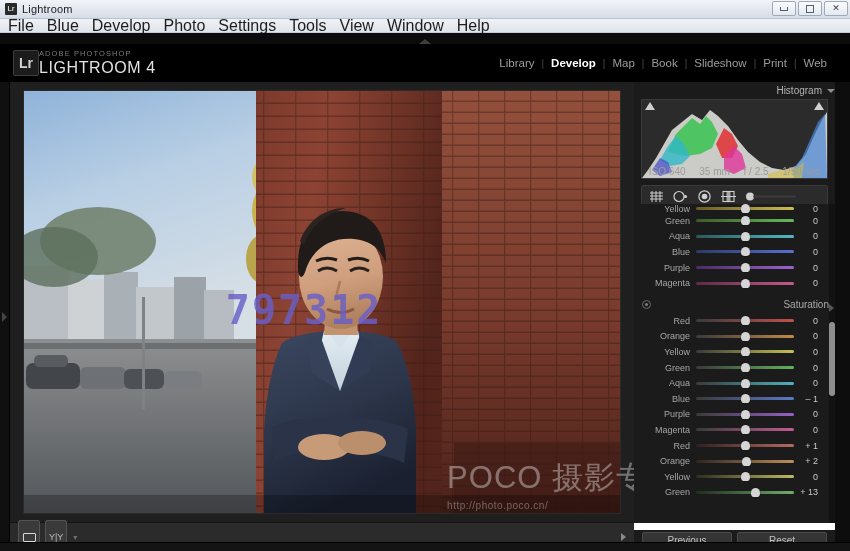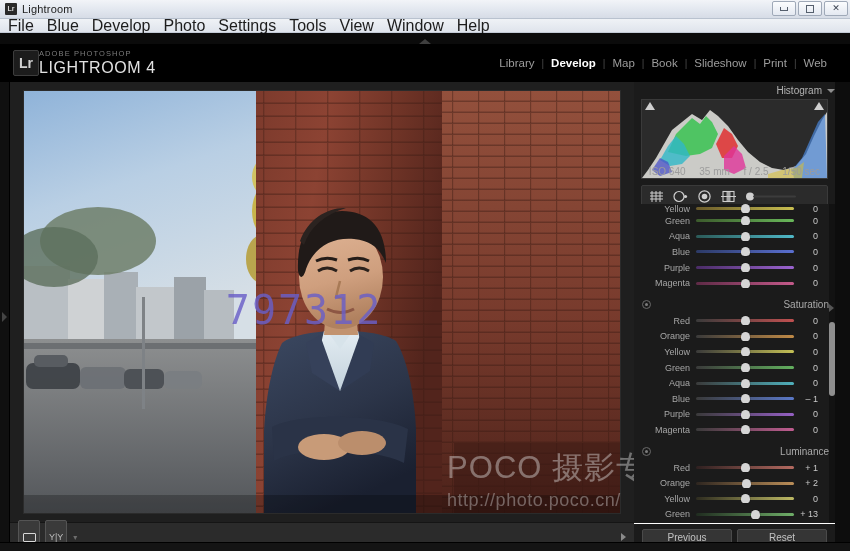--- a/index.html
+++ b/index.html
@@ -115,32 +115,32 @@
     background: #1f1f1f; display: flex; align-items: center; justify-content: center;
   }
   .photo {
     position: relative; width: 596px; height: 422px; overflow: hidden;
     box-shadow: 0 0 0 1px #2b2b2b;
   }
   .photo svg { display: block; }
   .photowm-num {
     position: absolute; left: 47%; top: 52%; transform: translate(-50%,-50%);
     font-family: "DejaVu Sans Mono", monospace;
-    font-size: 40px; font-weight: normal; color: #6a5fc8; opacity: .82;
+    font-size: 40px; font-weight: bold; color: #6a5fc8; opacity: .82;
     letter-spacing: 2px; white-space: nowrap;
   }
   .photowm-poco {
     position: absolute; right: -46px; bottom: 40px; text-align: left;
   }
   .photowm-poco .big {
     font-size: 31px; color: rgba(228,228,228,.42); letter-spacing: 1px;
     white-space: nowrap; font-weight: 300;
   }
   .photowm-poco .url {
-    font-size: 18px; color: rgba(220,220,220,.40); letter-spacing: .5px;
+    font-size: 10px; color: rgba(220,220,220,.40); letter-spacing: .5px;
     margin-top: 1px; white-space: nowrap;
   }
 
   .toolbar {
     position: absolute; left: 0; top: 440px; width: 624px; height: 29px;
     background: #2b2b2b; border-top: 1px solid #151515;
     display: flex; align-items: center; padding: 0 8px;
   }
   .tb-btn {
     height: 16px; min-width: 22px; background: #3a3a3a;
@@ -246,21 +246,21 @@
   }
   .rscroll .tri {
     position: absolute; left: 0; top: 100px; width: 0; height: 0;
     border-top: 4px solid transparent; border-bottom: 4px solid transparent;
     border-left: 5px solid #555;
   }
 
   .rbuttons {
     position: absolute; left: 0; bottom: 0; width: 201px; height: 28px;
     display: flex; align-items: center; gap: 5px; padding: 0 8px;
-    background: #1b1b1b; border-top: 1px solid #ffffff; margin-top: 24px;
+    background: #1b1b1b; border-top: 7px solid #ffffff; margin-top: 24px;
   }
   .rbtn {
     flex: 1; height: 18px; background: #353535; border: 1px solid #4a4a4a;
     border-radius: 2px; color: #c2c2c2; font-size: 10px;
     display: flex; align-items: center; justify-content: center;
   }
 
   .rightgutter {
     position: absolute; left: 835px; top: 0; width: 15px; height: 469px;
     background: #0d0d0d;
@@ -654,24 +654,20 @@
               <span class="val">0</span>
             </div>
             <div class="srow">
               <span class="nm">Magenta</span>
               <span class="track">
                 <span class="bar" style="background:linear-gradient(90deg,#3a3a3a,#c05c90)"></span>
                 <span class="knob" style="left:50%"></span>
               </span>
               <span class="val">0</span>
             </div>
-            <div class="sect-head">
-              <span class="dot"></span>
-              <span class="t">Luminance</span>
-            </div>
             <div class="srow">
               <span class="nm">Red</span>
               <span class="track">
                 <span class="bar" style="background:linear-gradient(90deg,#2e2020,#b46a60)"></span>
                 <span class="knob" style="left:51%"></span>
               </span>
               <span class="val">+ 1</span>
             </div>
             <div class="srow">
               <span class="nm">Orange</span>

